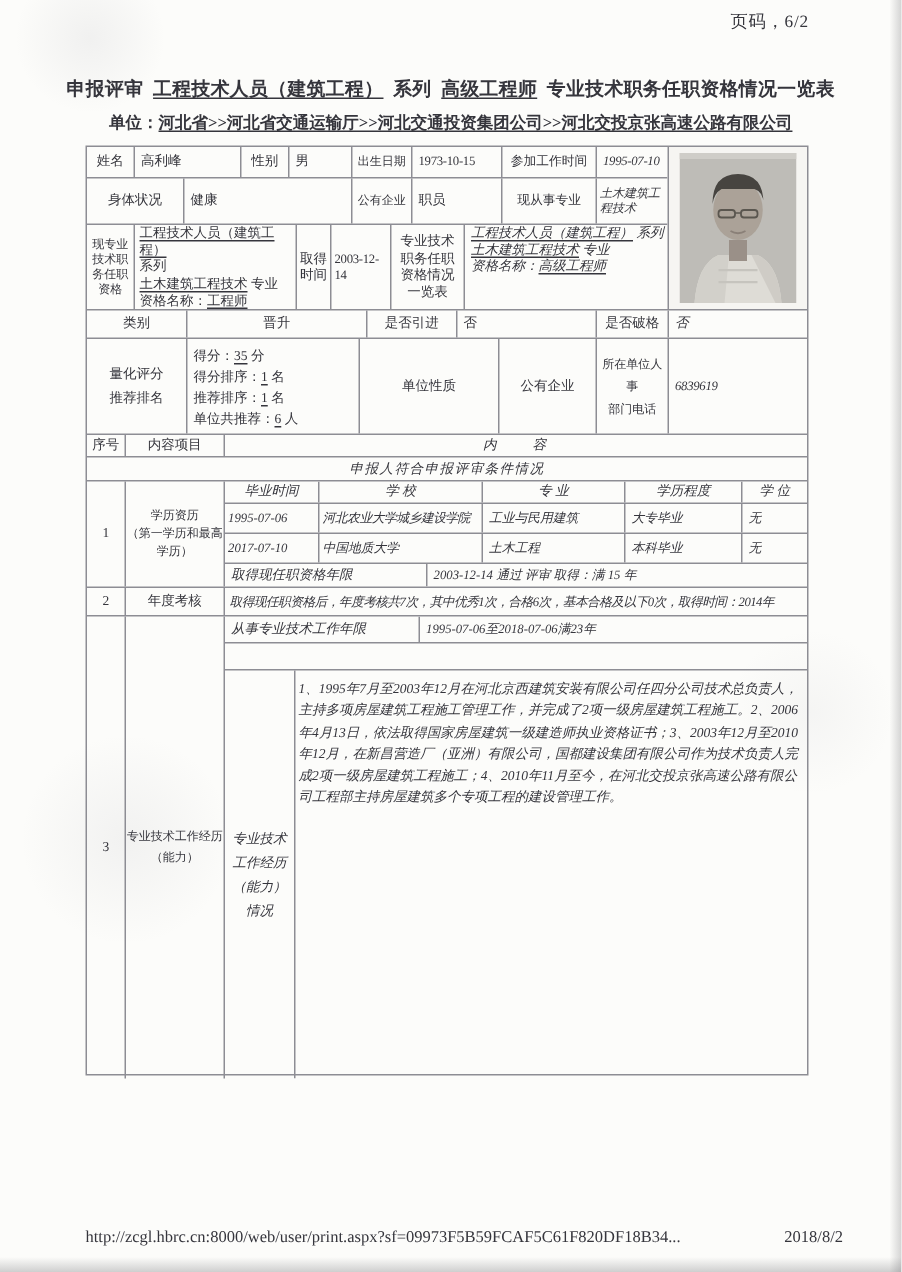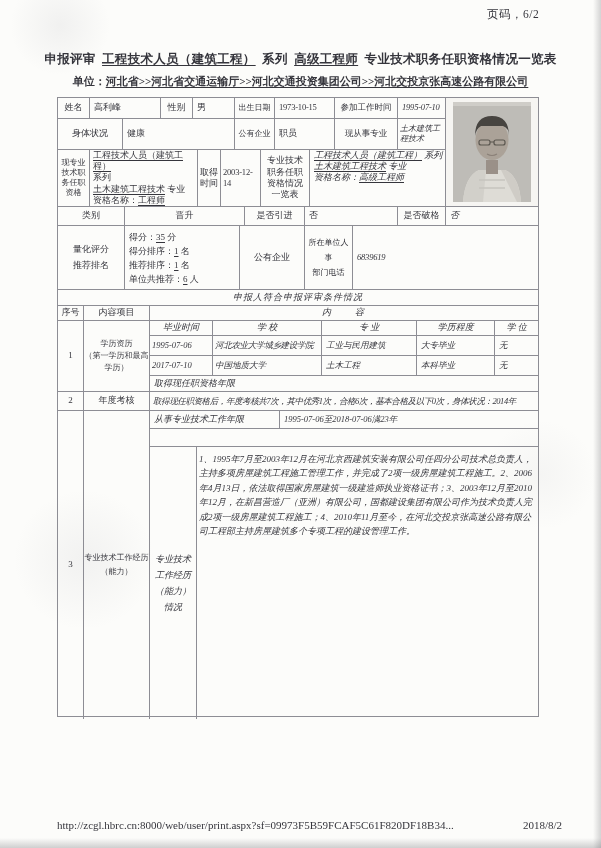--- a/index.html
+++ b/index.html
@@ -142,36 +142,37 @@
       <div class="c col" style="width:67px;line-height:1.7">
         <div>量化评分</div>
         <div>推荐排名</div>
       </div>
       <div class="c col" style="width:115px;align-items:flex-start;padding-left:4px">
         <div class="score-line"><span>得分：</span><span class="u">35</span><span> 分</span></div>
         <div class="score-line"><span>得分排序：</span><span class="u">1</span><span> 名</span></div>
         <div class="score-line"><span>推荐排序：</span><span class="u">1</span><span> 名</span></div>
         <div class="score-line"><span>单位共推荐：</span><span class="u">6</span><span> 人</span></div>
       </div>
+      <div class="c" style="width:93px">单位性质</div>
       <div class="c" style="width:65px">公有企业</div>
       <div class="c col f8" style="width:48px;line-height:1.9">
         <div>所在单位人事</div>
         <div>部门电话</div>
       </div>
       <div class="c left sm" style="flex:1">6839619</div>
     </div>
 
-    <div class="r" style="height:16px">
-      <div class="c banner" style="flex:1">申报人符合申报评审条件情况</div>
-    </div>
-
     <div class="r" style="height:15px">
       <div class="c" style="width:26px">序号</div>
       <div class="c" style="width:66px">内容项目</div>
       <div class="c wideheader" style="flex:1">内　　容</div>
+    </div>
+
+    <div class="r" style="height:16px">
+      <div class="c banner" style="flex:1">申报人符合申报评审条件情况</div>
     </div>
 
     <div class="r" style="height:71px">
       <div class="c" style="width:26px">1</div>
       <div class="c col f8" style="width:66px;line-height:1.5">
         <div>学历资历</div>
         <div>（第一学历和最高</div>
         <div>学历）</div>
       </div>
       <div class="c stack" style="flex:1">
@@ -191,28 +192,29 @@
         </div>
         <div class="r" style="height:20px">
           <div class="c left f85" style="width:63px;padding-left:2px">2017-07-10</div>
           <div class="c left f85" style="width:109px;padding-left:2px">中国地质大学</div>
           <div class="c left f85" style="width:95px">土木工程</div>
           <div class="c left f85" style="width:78px">本科毕业</div>
           <div class="c left f85" style="flex:1">无</div>
         </div>
         <div class="r nb" style="flex:1">
           <div class="c left" style="width:135px">取得现任职资格年限</div>
+          <div class="c left f85" style="flex:1">2003-12-14 通过 评审 取得：满 15 年</div>
         </div>
       </div>
     </div>
 
     <div class="r" style="height:19px">
       <div class="c" style="width:26px">2</div>
       <div class="c" style="width:66px">年度考核</div>
-      <div class="c left nowrap" style="flex:1;padding-left:3px">取得现任职资格后，年度考核共7次，其中优秀1次，合格6次，基本合格及以下0次，身体状况：2014年</div>
+      <div class="c left nowrap" style="flex:1;padding-left:3px">取得现任职资格后，年度考核共7次，其中优秀1次，合格6次，基本合格及以下0次，取得时间：2014年</div>
     </div>
 
     <div class="r nb" style="flex:1;height:308px">
       <div class="c" style="width:26px">3</div>
       <div class="c col f8" style="width:66px;line-height:1.7">
         <div>专业技术工作经历</div>
         <div>（能力）</div>
       </div>
       <div class="c stack" style="flex:1">
         <div class="r" style="height:18px">

